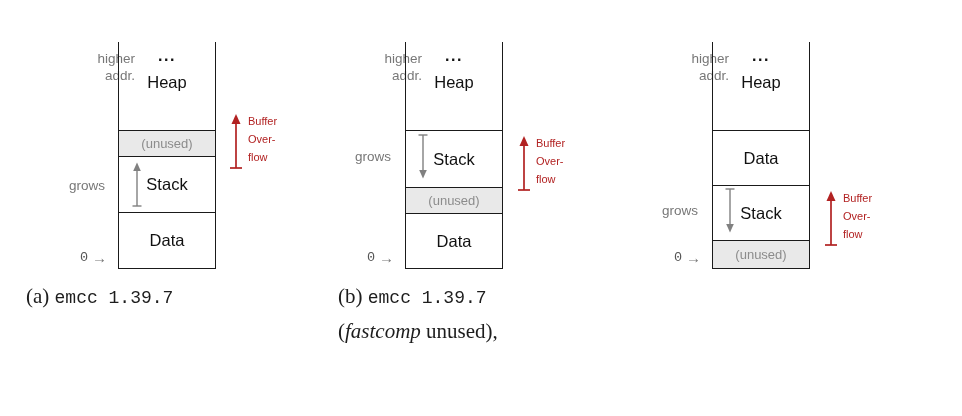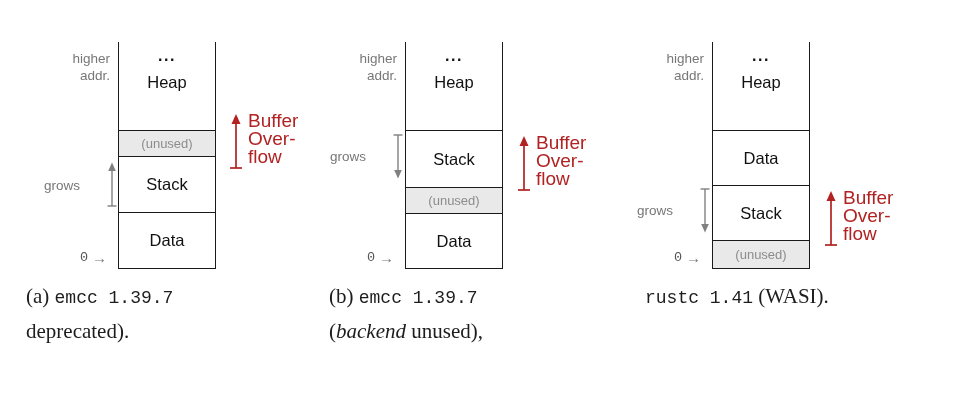--- a/index.html
+++ b/index.html
@@ -19,30 +19,30 @@
   .seg {
     display:flex; align-items:center; justify-content:center;
     font-size:16.5px; color:#111111;
   }
   .seg + .seg { border-top:1.5px solid #1a1a1a; }
   .seg-heap { flex-direction:column; justify-content:flex-start; padding-top:6px; gap:9px; }
   .dots { font-weight:700; font-size:16px; letter-spacing:1.5px; line-height:1; color:#111; }
   .seg-unused { background:#e9e9e9; font-size:13px; color:#8c8c8c; }
 
   
-  .gray { color:#777777; font-size:13.5px; line-height:17px; }
+  .gray { color:#777777; font-size:13.5px; line-height:17px;margin-left:25px; }
   .higher { position:absolute; text-align:right; }
   .grows-row { position:absolute; display:flex; align-items:center; gap:26px; }
   .zero-row { position:absolute; display:flex; align-items:center; gap:4px; }
   .zero-num { font-family:"Liberation Mono", monospace; font-size:13.5px; color:#555555; }
   .zero-arrow { color:#777777; font-size:15px; line-height:1; }
 
   
   .ovf-arrow { position:absolute; }
-  .ovf-label { position:absolute; color:#b22222; font-size:19px; line-height:18px; }
+  .ovf-label { position:absolute; color:#b22222; font-size:11px; line-height:18px; }
 
   
   .caption {
     position:absolute; width:300px;
     font-family:"Liberation Serif", serif;
     font-size:21px; line-height:33px; color:#1d1d1d;margin-left:8px;
   }
   .caption .mono { font-family:"Liberation Mono", monospace; font-size:18px; }
   .caption .it { font-style:italic; }
 </style>
@@ -91,21 +91,20 @@
     <line x1="2" y1="55" x2="14" y2="55" stroke="#b22222" stroke-width="1.7"></line>
   </svg>
   <div class="ovf-label" style="left:248px; top:112px;">
     <div>Buffer</div>
     <div>Over-</div>
     <div>flow</div>
   </div>
 
   <div class="caption" style="left:18px; top:280px;">
     <div><span>(a) </span><span class="mono">emcc 1.39.7</span></div>
-    <div><span>deprecated).</span></div>
   </div>
 </div>
 
 <div>
   <div class="higher gray" style="left:325px; top:50px; width:72px;">
     <div>higher</div>
     <div>addr.</div>
   </div>
 
   <div class="mem-col" style="left:405px; top:42px;">
@@ -142,23 +141,23 @@
     <polygon points="8,1 3.5,11 12.5,11" fill="#b22222"></polygon>
     <line x1="8" y1="9" x2="8" y2="55" stroke="#b22222" stroke-width="1.7"></line>
     <line x1="2" y1="55" x2="14" y2="55" stroke="#b22222" stroke-width="1.7"></line>
   </svg>
   <div class="ovf-label" style="left:536px; top:134px;">
     <div>Buffer</div>
     <div>Over-</div>
     <div>flow</div>
   </div>
 
-  <div class="caption" style="left:321px; top:280px;">
+  <div class="caption" style="left:330px; top:280px;">
     <div><span>(b) </span><span class="mono">emcc 1.39.7</span></div>
-    <div><span>(</span><span class="it">backend</span><span> unused),</span></div>
+    <div><span>(</span><span class="it">fastcomp</span><span> unused),</span></div>
   </div>
 </div>
 
 <div>
   <div class="higher gray" style="left:632px; top:50px; width:72px;">
     <div>higher</div>
     <div>addr.</div>
   </div>
 
   <div class="mem-col" style="left:712px; top:42px;">
@@ -196,15 +195,14 @@
     <line x1="8" y1="9" x2="8" y2="55" stroke="#b22222" stroke-width="1.7"></line>
     <line x1="2" y1="55" x2="14" y2="55" stroke="#b22222" stroke-width="1.7"></line>
   </svg>
   <div class="ovf-label" style="left:843px; top:189px;">
     <div>Buffer</div>
     <div>Over-</div>
     <div>flow</div>
   </div>
 
   <div class="caption" style="left:637px; top:280px;">
-    <div><span class="mono">rustc 1.41</span><span> (WASI).</span></div>
   </div>
 </div>
 
 </body></html>

